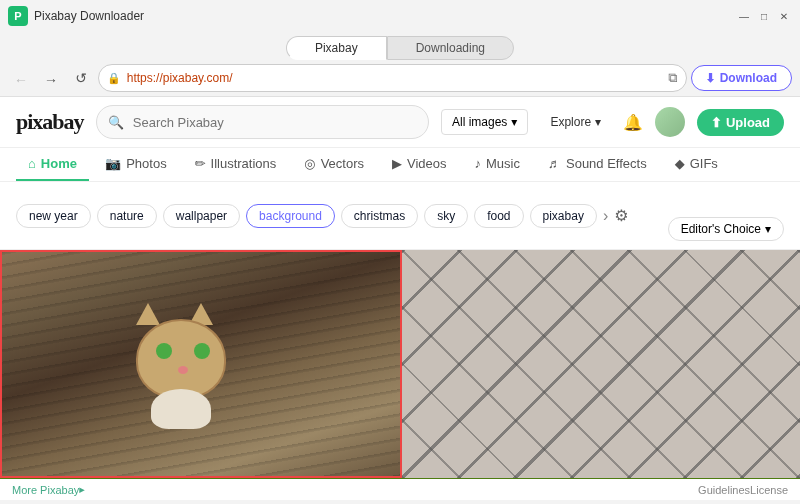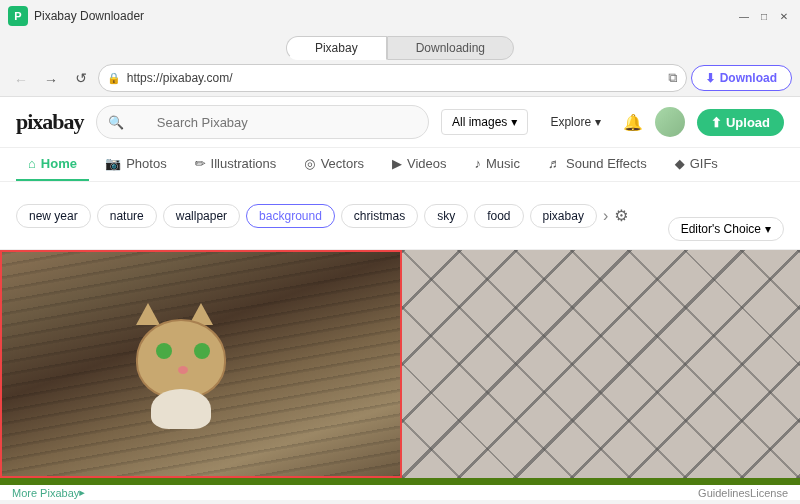--- a/index.html
+++ b/index.html
@@ -81,21 +81,21 @@
       height: 28px;
       border: 1px solid #ccc;
       border-radius: 14px;
       background: white;
       display: flex;
       align-items: center;
       padding: 0 8px;
       gap: 6px;
     }
     .address-bar .lock-icon { color: #777; font-size: 11px; }
-    .address-text { font-size: 12px; color: #404040; flex: 1; }
+    .address-text { font-size: 12px; color: #c2410c; flex: 1; }
     .copy-btn { color: #777; font-size: 13px; cursor: pointer; border: none; background: none; }
     .download-btn {
       padding: 5px 14px;
       border: 1.5px solid #6c63ff;
       border-radius: 16px;
       background: white;
       color: #6c63ff;
       font-size: 12px;
       font-weight: 600;
       cursor: pointer;
@@ -133,21 +133,21 @@
       border: 1px solid #ddd;
       border-radius: 20px;
       display: flex;
       align-items: center;
       padding: 0 12px;
       gap: 8px;
       background: #f9f9f9;
     }
     .px-search input {
       border: none; background: none; outline: none;
-      font-size: 13px; color: #000000; width: 100%; margin-left: 24px;
+      font-size: 13px; color: #000000; width: 100%;
     }
     .search-icon { color: #888; font-size: 13px; }
     .all-images-btn {
       padding: 5px 10px;
       border: 1px solid #ddd;
       border-radius: 4px;
       background: white;
       font-size: 12px;
       cursor: pointer;
       display: flex; align-items: center; gap: 4px;
@@ -348,21 +348,21 @@
           rgba(60,60,60,0.4) 2px,
           transparent 2px,
           transparent 40px
         );
     }
 
     
     .footer {
       height: 22px;
       background: white;
-      border-top: 7px solid #4d7c0f;
+      border-top: 1px solid #4d7c0f;
       display: flex;
       align-items: center;
       padding: 0 12px;
       font-size: 11px;
       color: #4a8;
     }
     .footer-links {
       margin-left: auto;
       display: flex;
     }

